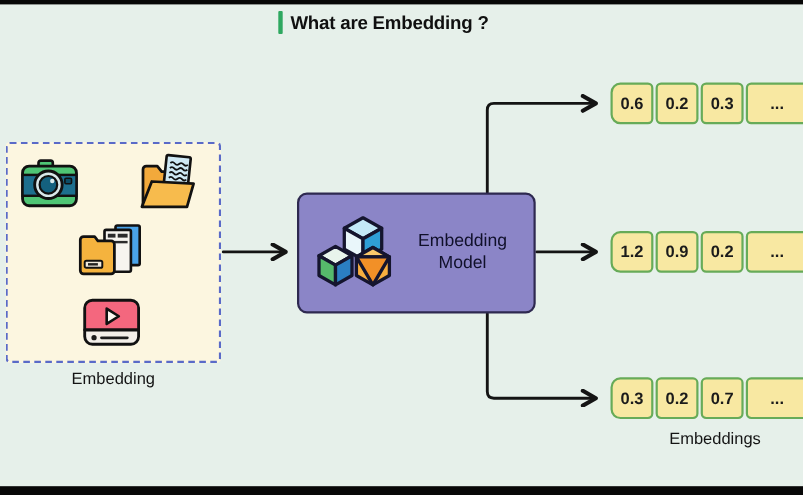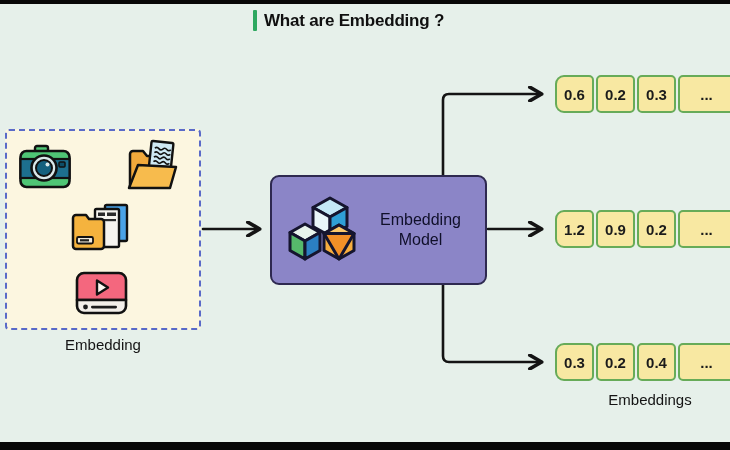--- a/index.html
+++ b/index.html
@@ -161,17 +161,17 @@
   </div>
 <div class="vrow r1">
     <div class="vcell first">1.2</div>
     <div class="vcell">0.9</div>
     <div class="vcell">0.2</div>
     <div class="vcell last">...</div>
   </div>
 <div class="vrow r2">
     <div class="vcell first">0.3</div>
     <div class="vcell">0.2</div>
-    <div class="vcell">0.4</div>
+    <div class="vcell">0.7</div>
     <div class="vcell last">...</div>
   </div>
 
 <div class="emb-label">Embeddings</div>
 
 </body></html>

